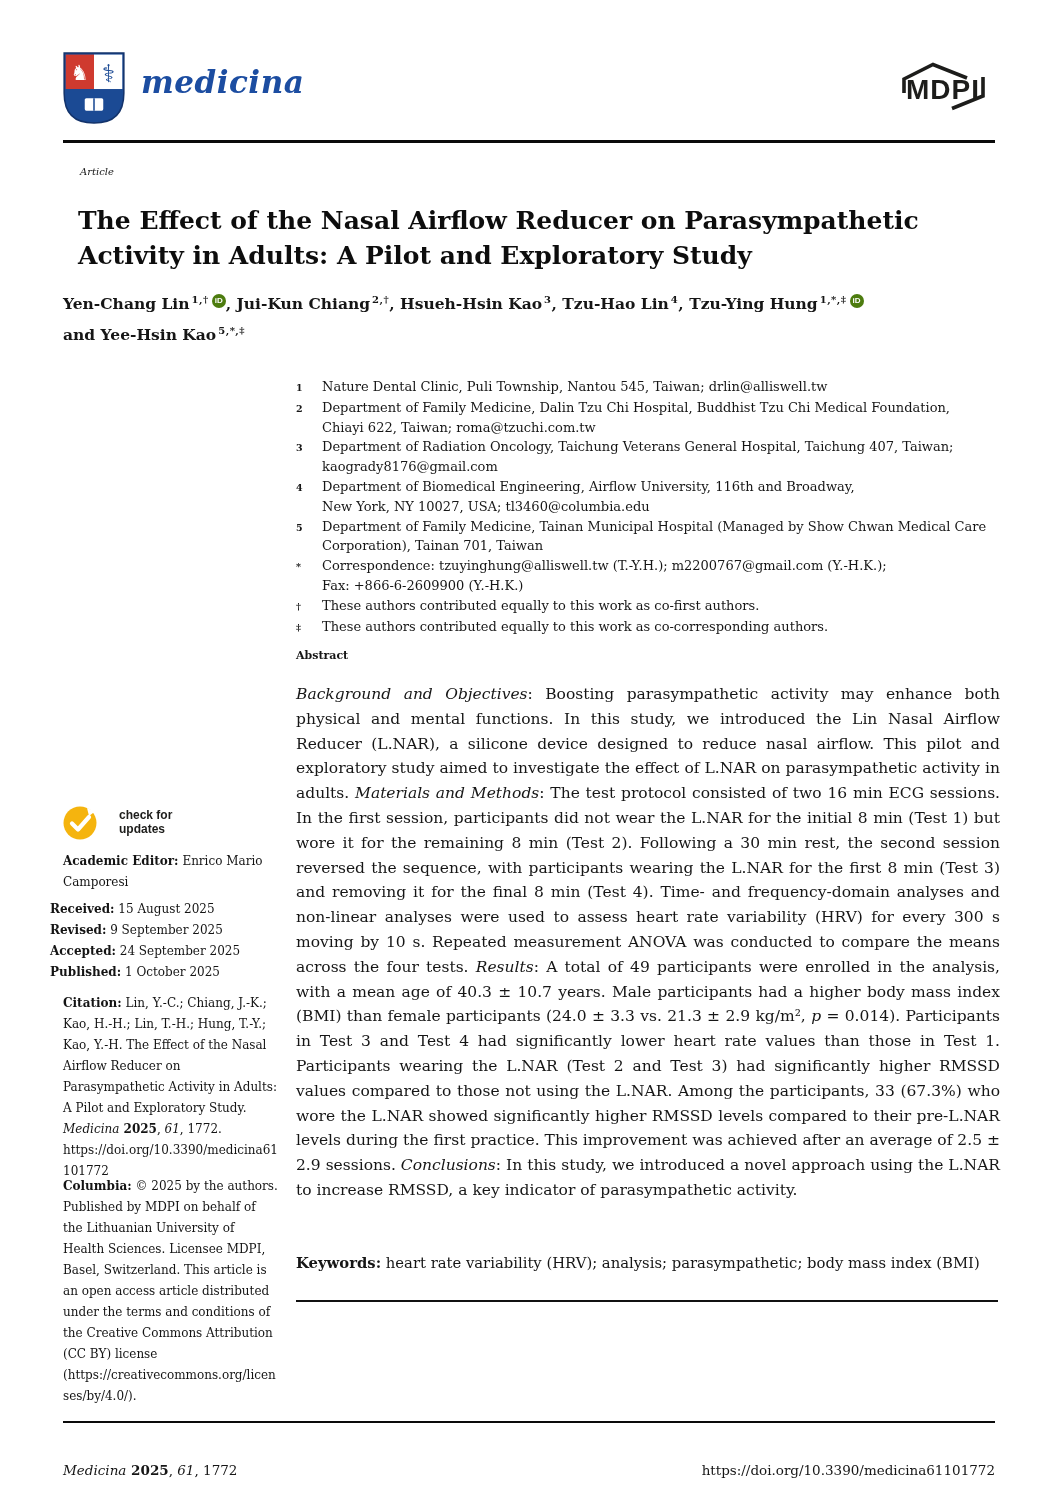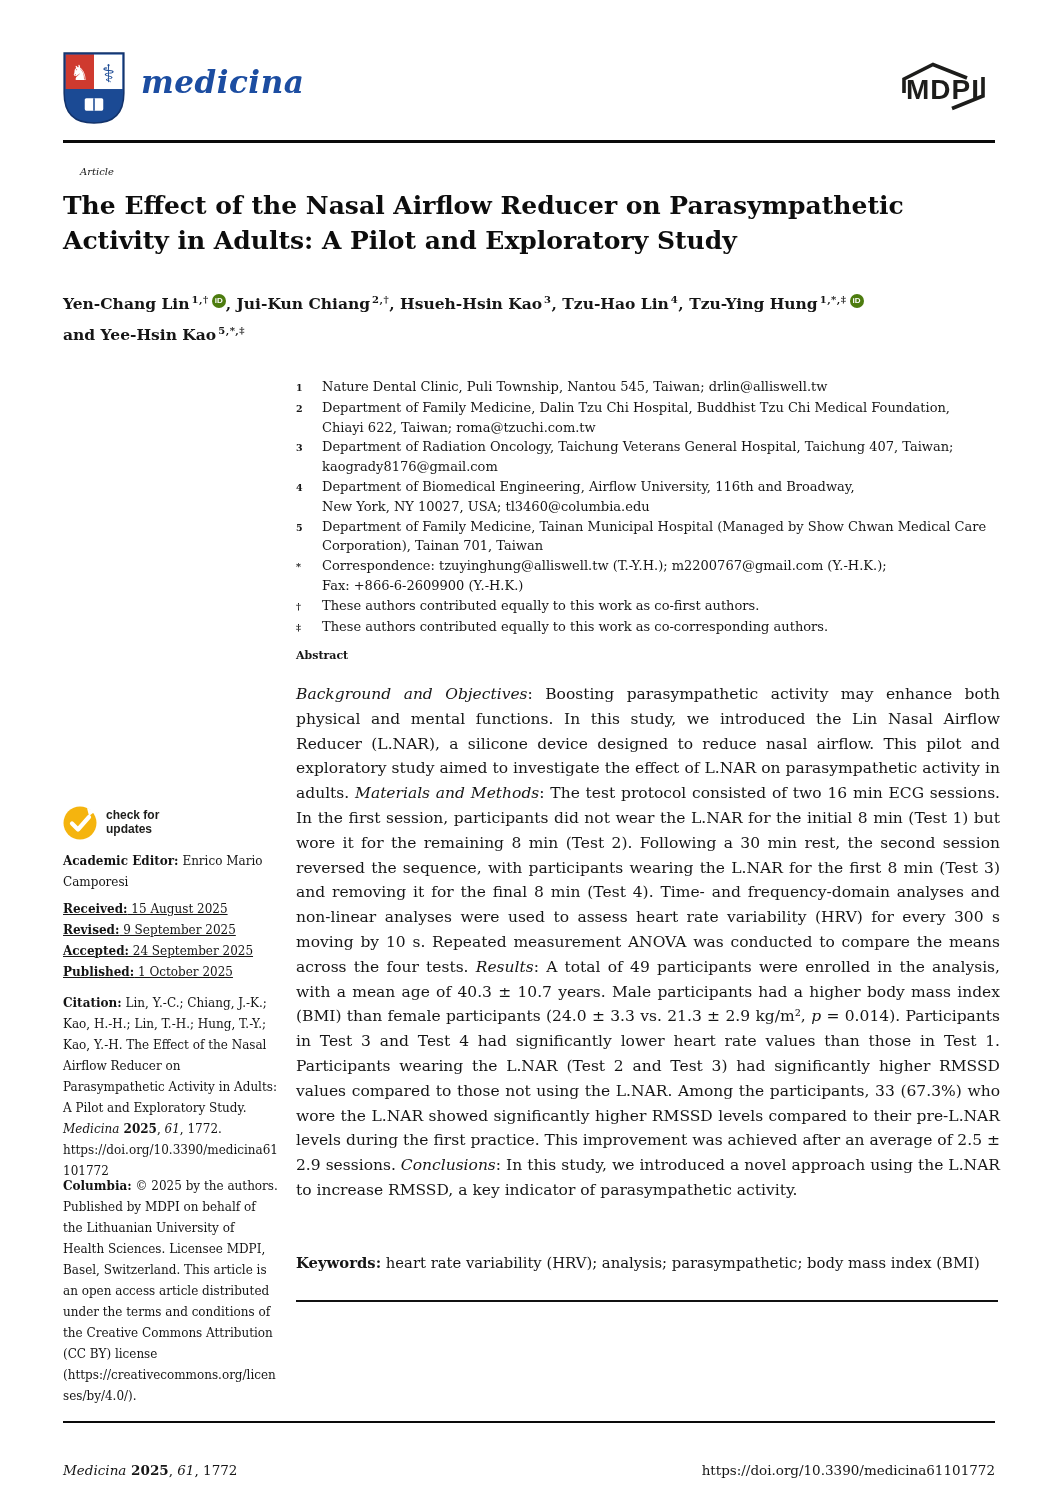--- a/index.html
+++ b/index.html
@@ -29,26 +29,26 @@
 
   
   .abstract-heading{left:296px;top:649px;font-weight:700;font-size:11px;}
   .abstract-body{left:296px;top:682px;width:704px;font-size:15.5px;line-height:24.8px;text-align:justify;}
   .ital{font-style:italic;}
   .keywords{left:296px;top:1254px;font-size:14.8px;white-space:nowrap;}
   .keywords .kw-label{font-weight:700;}
   .rule-kw{left:296px;top:1300px;width:702px;height:1.5px;background:#111;}
 
   
-  .badge{left:62px;top:804px;display:flex;align-items:center;gap:7px;cursor:pointer;}
+  .badge{left:62px;top:804px;display:flex;align-items:center;gap:20px;cursor:pointer;}
   .badge-text{font-family:"Liberation Sans",sans-serif;font-weight:700;font-size:12px;line-height:13.5px;color:#1d1d1b;}
   .side{width:216px;font-size:12px;line-height:21px;color:#141414;}
   .side .lbl{font-weight:700;}
   .editor{left:63px;top:851px;}
-  .dates{left:63px;top:899px;text-decoration:underline;}
+  .dates{left:50px;top:899px;}
   .citation{left:63px;top:993px;overflow-wrap:break-word;}
   .copyright{left:63px;top:1176px;overflow-wrap:break-word;}
   .bold{font-weight:700;}
 
   
   .rule-bottom{left:63px;top:1421px;width:932px;height:2px;background:#0a0a0a;}
   .footer{left:63px;top:1430px;width:932px;display:flex;justify-content:space-between;font-size:13.5px;margin-top:32px;}
 </style>
 </head>
 <body>
@@ -69,21 +69,21 @@
 <svg class="abs mdpi-logo" width="104" height="58" viewBox="0 0 104 58">
   <polyline points="13,35 13,21 42,6.5 76,20" fill="none" stroke="#1d1d1b" stroke-width="3.6"></polyline>
   <polyline points="92,19 92,38 61,50.5" fill="none" stroke="#1d1d1b" stroke-width="3.6"></polyline>
   <text x="52" y="41" text-anchor="middle" font-family="Liberation Sans, sans-serif" font-weight="bold" font-size="28" letter-spacing="1" fill="#1d1d1b">MDPI</text>
 </svg>
 
 <div class="abs rule-top"></div>
 
 <div class="abs article-label">Article</div>
 
-<h1 class="abs paper-title" style="margin:0;">The Effect of the Nasal Airflow Reducer on Parasympathetic Activity in Adults: A Pilot and Exploratory Study</h1>
+<h1 class="abs paper-title" style="margin:15px;">The Effect of the Nasal Airflow Reducer on Parasympathetic Activity in Adults: A Pilot and Exploratory Study</h1>
 
 <p class="abs authors" style="margin:0;">
   <span>Yen-Chang Lin</span><sup>1,†</sup><span class="orcid">iD</span><span>, </span><span>Jui-Kun Chiang</span><sup>2,†</sup><span>, </span><span>Hsueh-Hsin Kao</span><sup>3</sup><span>, </span><span>Tzu-Hao Lin</span><sup>4</sup><span>, </span><span>Tzu-Ying Hung</span><sup>1,*,‡</sup><span class="orcid">iD</span><br>
   <span>and </span><span>Yee-Hsin Kao</span><sup>5,*,‡</sup>
 </p>
 
 <div class="abs affils">
   <div class="affil-row">
     <span class="affil-marker">1</span>
     <span class="affil-text">Nature Dental Clinic, Puli Township, Nantou 545, Taiwan; drlin@alliswell.tw</span>

